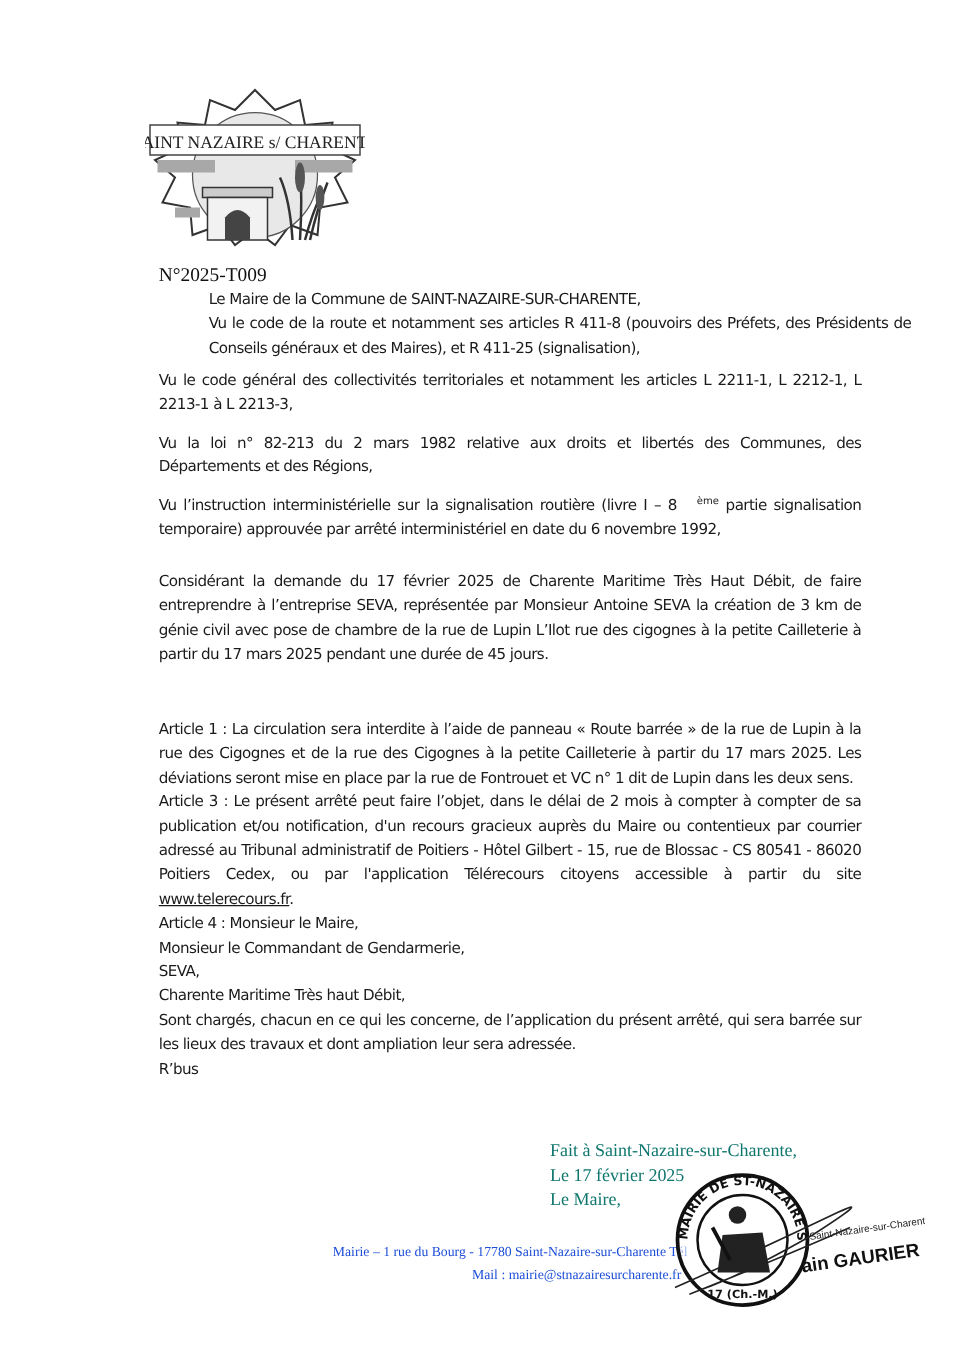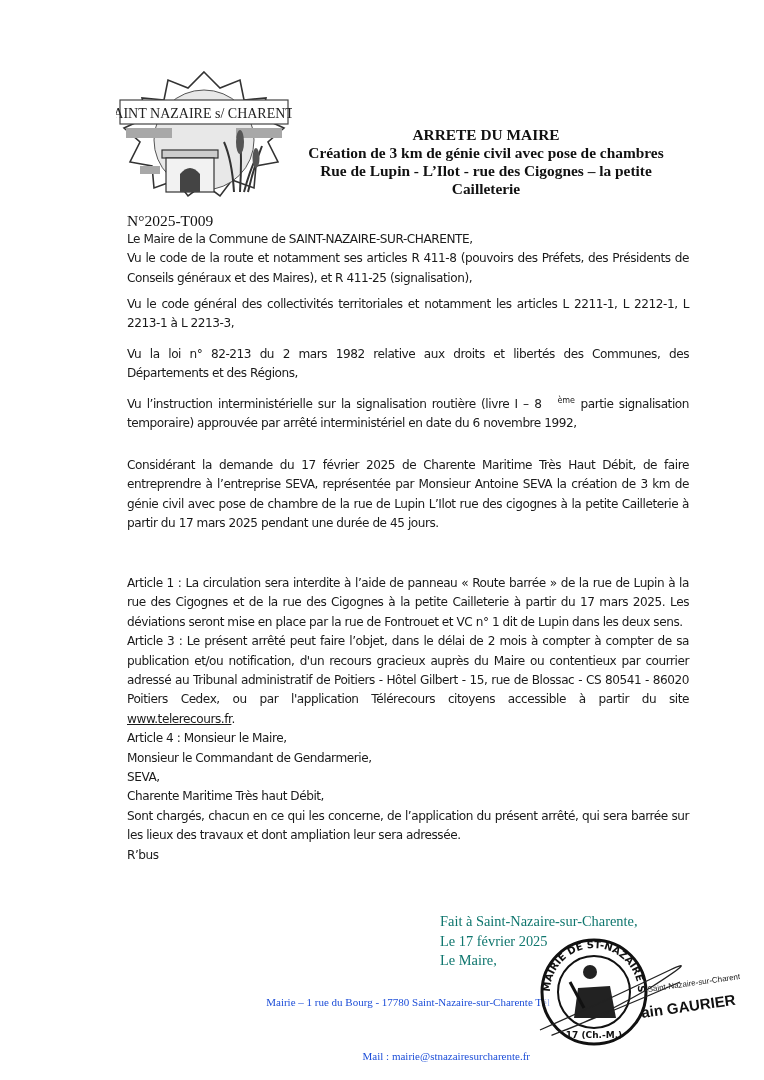--- a/index.html
+++ b/index.html
@@ -47,30 +47,24 @@
     <g stroke="#333" stroke-width="2" fill="none">
       <path d="M118,122 Q116,90 108,72"></path>
       <path d="M124,122 Q126,90 124,62"></path>
       <path d="M132,122 Q138,96 146,76"></path>
       <path d="M128,122 Q134,100 140,88"></path>
     </g>
     <ellipse cx="124" cy="72" rx="4" ry="12" fill="#555"></ellipse>
     <ellipse cx="140" cy="88" rx="3.5" ry="10" fill="#555"></ellipse>
   </svg>
 
-  <div class="title-block">
-    <div>ARRETE DU MAIRE</div>
-    <div>Création de 3 km de génie civil avec pose de chambres</div>
-    <div>Rue de Lupin - L’Ilot - rue des Cigognes – la petite</div>
-    <div>Cailleterie</div>
-  </div>
 
   <div class="ref">N°2025-T009</div>
 
-  <div class="body-text" style="top:230px;">
+  <div class="body-text" style="top:230px;margin-left:40px;">
     <p>Le Maire de la Commune de SAINT-NAZAIRE-SUR-CHARENTE,</p>
     <p class="just">Vu le code de la route et notamment ses articles R 411-8 (pouvoirs des Préfets, des Présidents de Conseils généraux et des Maires), et R 411-25 (signalisation),</p>
   </div>
 
   <div class="body-text" style="top:295px;">
     <p class="just">Vu le code général des collectivités territoriales et notamment les articles L 2211-1, L 2212-1, L 2213-1 à L 2213-3,</p>
   </div>
 
   <div class="body-text" style="top:345px;">
     <p class="just">Vu la loi n° 82-213 du 2 mars 1982 relative aux droits et libertés des Communes, des Départements et des Régions,</p>
@@ -97,21 +91,21 @@
   </div>
 
   <div class="sign">
     <div>Fait à Saint-Nazaire-sur-Charente,</div>
     <div>Le 17 février 2025</div>
     <div>Le Maire,</div>
   </div>
 
   <div class="footer">
     <div>Mairie – 1 rue du Bourg - 17780 Saint-Nazaire-sur-Charente Tél</div>
-    <div style="padding-right:20px;margin-top:36px;">Mail : mairie@stnazairesurcharente.fr</div>
+    <div style="padding-right:5px;">Mail : mairie@stnazairesurcharente.fr</div>
   </div>
 
   <svg class="stamp" viewBox="0 0 210 120">
     <defs>
       <path id="ringpath" d="M20,62 A44,44 0 1,1 108,62"></path>
     </defs>
     <circle cx="64" cy="62" r="52" fill="rgba(255,255,255,0.6)" stroke="#111" stroke-width="3"></circle>
     <circle cx="64" cy="62" r="36" fill="none" stroke="#111" stroke-width="2"></circle>
     <text font-family="DejaVu Sans, sans-serif" font-size="10" font-weight="bold" fill="#111">
       <textPath href="#ringpath">MAIRIE DE ST-NAZAIRE SUR CHARENTE</textPath>

